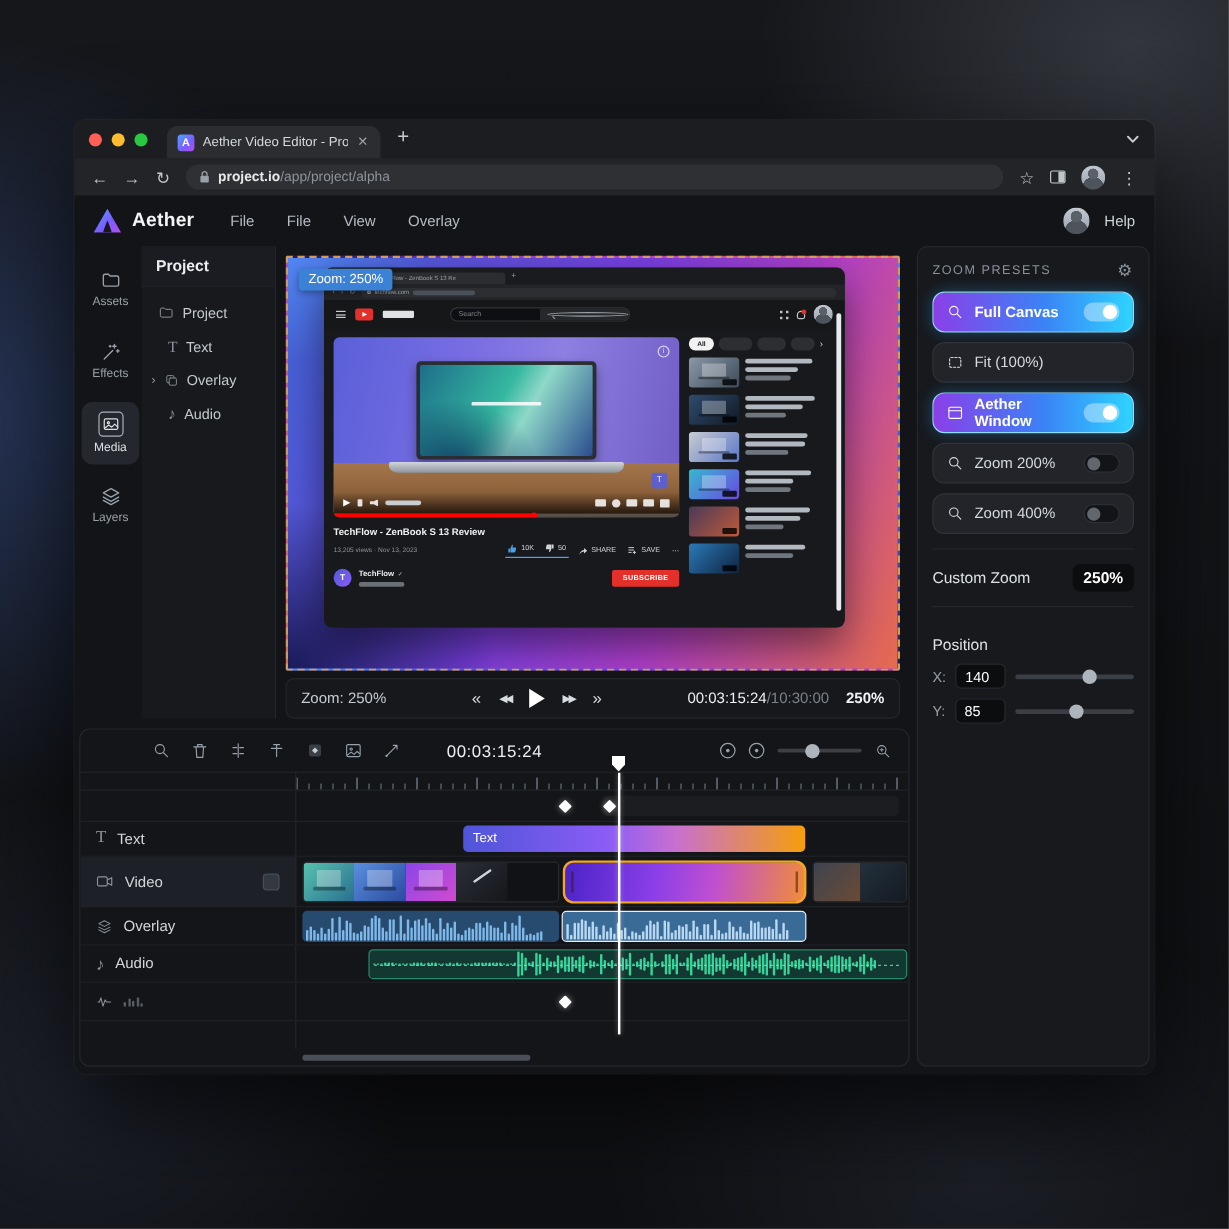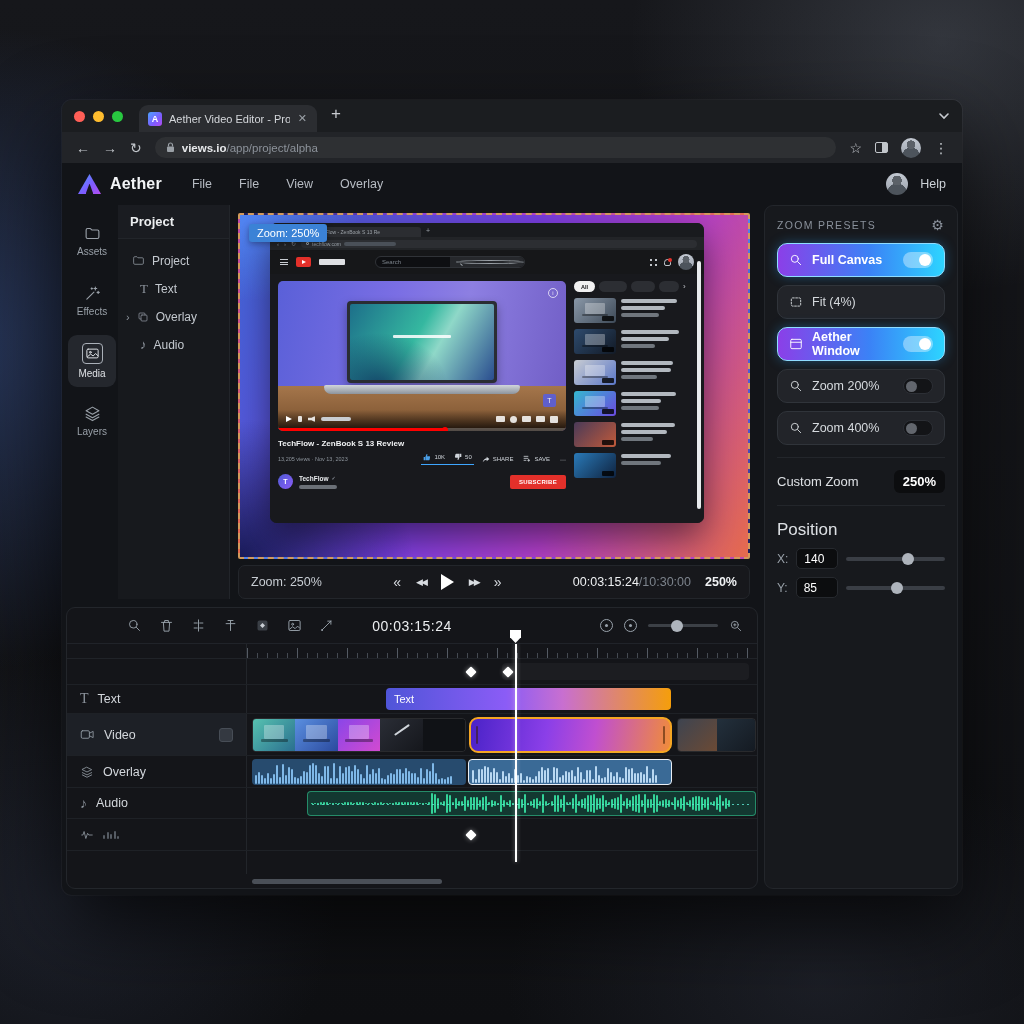--- a/index.html
+++ b/index.html
@@ -183,21 +183,21 @@
   .preset.dark{background:#222429;border:1px solid #30343a;color:#d6dade}
   .preset.grad{background:linear-gradient(90deg,#8b3fe8,#3b82f6 55%,#2dd4ff);border:1.5px solid #8fdcff;color:#fff;font-weight:700;box-shadow:0 0 12px rgba(45,170,255,.35)}
   .toggle{margin-left:auto;width:30px;height:16px;border-radius:8px;position:relative;flex:none}
   .toggle.on{background:rgba(255,255,255,.38)}
   .toggle.on::after{content:"";position:absolute;right:2px;top:2px;width:12px;height:12px;border-radius:50%;background:#fff}
   .toggle.off{background:#131417;border:1px solid #2c2f35}
   .toggle.off::after{content:"";position:absolute;left:2px;top:1.5px;width:11px;height:11px;border-radius:50%;background:#62666d}
   .divider{height:1px;background:#23262b;margin:4px 0;flex:none}
   .customzoom{display:flex;align-items:center;font-size:13px;color:#dde0e4;flex:none}
   .czval{margin-left:auto;background:#0c0d0f;border-radius:6px;padding:4px 9px;font-size:13px;font-weight:700;color:#fff}
-  .pos-title{font-size:17px;color:#dde0e4;margin-top:2px}
+  .pos-title{font-size:13px;color:#dde0e4;margin-top:12px}
   .posrow{display:flex;align-items:center;gap:8px;font-size:12px;color:#98a0a8;flex:none}
   .posval{width:42px;height:21px;background:#0c0d0f;border:1px solid #26292e;border-radius:5px;color:#fff;display:flex;align-items:center;padding-left:7px;font-size:12px}
   .slider{flex:1;height:4px;border-radius:2px;background:#3a3e45;position:relative}
   .sfill{height:100%;border-radius:2px;background:linear-gradient(90deg,#2563eb,#3b82f6)}
   .sknob{position:absolute;top:50%;width:12px;height:12px;border-radius:50%;background:#aeb4bc;transform:translate(-50%,-50%)}
   
   .timeline{height:282px;flex:none;margin-top:8px;background:#141519;border:1px solid #23262b;border-radius:9px;display:flex;flex-direction:column;overflow:hidden}
   .tl-toolbar{height:36px;flex:none;display:flex;align-items:center;padding:0 14px;border-bottom:1px solid #202329;position:relative}
   .tl-tools{display:flex;align-items:center;gap:17px;margin-left:46px;color:#99a2ab}
   .tl-tools svg{stroke:currentColor;fill:none;stroke-width:1.5;stroke-linecap:round;stroke-linejoin:round}
@@ -281,21 +281,21 @@
 
   <div class="urlbar">
     <span class="navic">←</span>
     <span class="navic">→</span>
     <span class="navic">↻</span>
     <div class="urlpill">
       <svg width="9" height="11" viewBox="0 0 9 11">
           <rect x="1" y="4.5" width="7" height="5.5" rx="1" fill="#9aa0a6"></rect>
           <path d="M2.5 4.5V3a2 2 0 014 0v1.5" stroke="#9aa0a6" stroke-width="1.2" fill="none"></path>
         </svg>
-      <span class="urltxt"><b>views.io</b><span>/app/project/alpha</span></span>
+      <span class="urltxt"><b>project.io</b><span>/app/project/alpha</span></span>
     </div>
     <span class="navic">☆</span>
     <span class="sidepanel-ic"></span>
     <span class="avatar" style="width:20px;height:20px"></span>
     <span class="navic">⋮</span>
   </div>
 
   <div class="app">
     <div class="appheader">
       <div class="brand">
@@ -1024,21 +1024,21 @@
                 <circle cx="10" cy="10" r="6"></circle>
                 <path d="M15 15l5 5"></path>
               </svg>
             <span>Full Canvas</span>
             <span class="toggle on"></span>
           </div>
           <div class="preset dark">
             <svg width="14" height="14" viewBox="0 0 24 24">
                 <rect x="4" y="5" width="16" height="14" rx="2" stroke-dasharray="3 2.5"></rect>
               </svg>
-            <span>Fit (4%)</span>
+            <span>Fit (100%)</span>
           </div>
           <div class="preset grad">
             <svg width="14" height="14" viewBox="0 0 24 24">
                 <rect x="3" y="4" width="18" height="16" rx="2"></rect>
                 <path d="M3 9h18"></path>
               </svg>
             <span>Aether Window</span>
             <span class="toggle on"></span>
           </div>
           <div class="preset dark">

